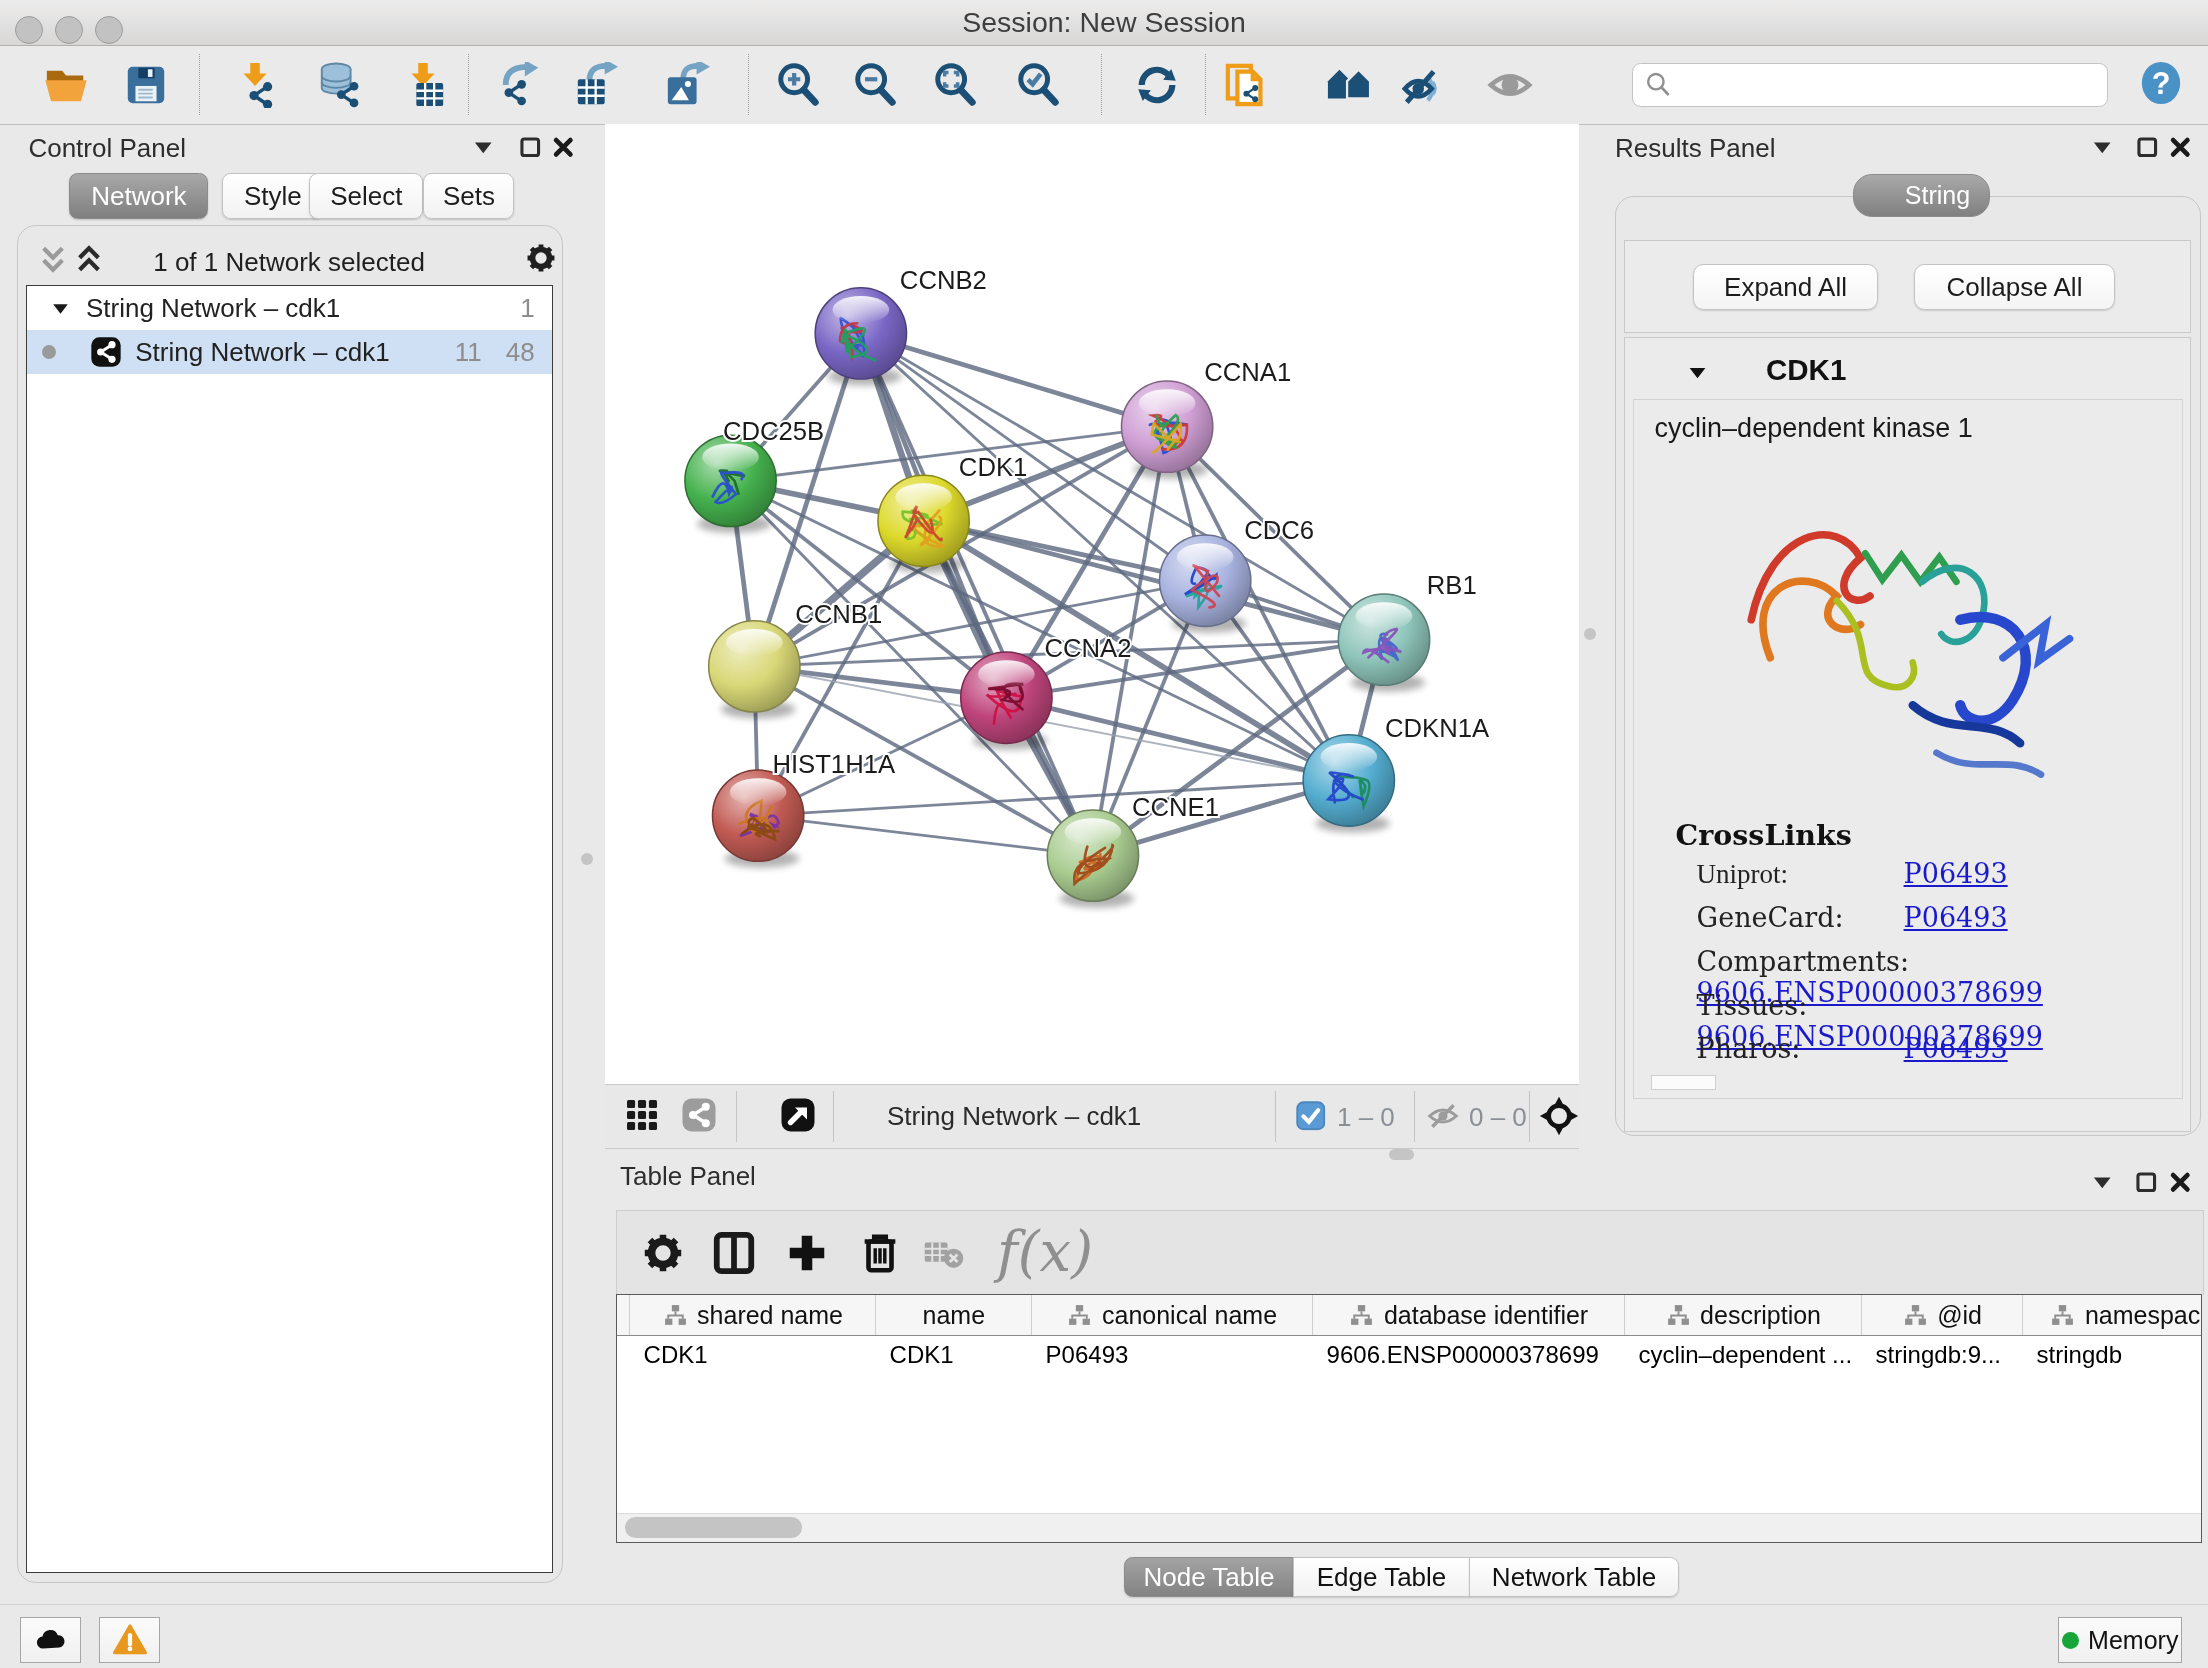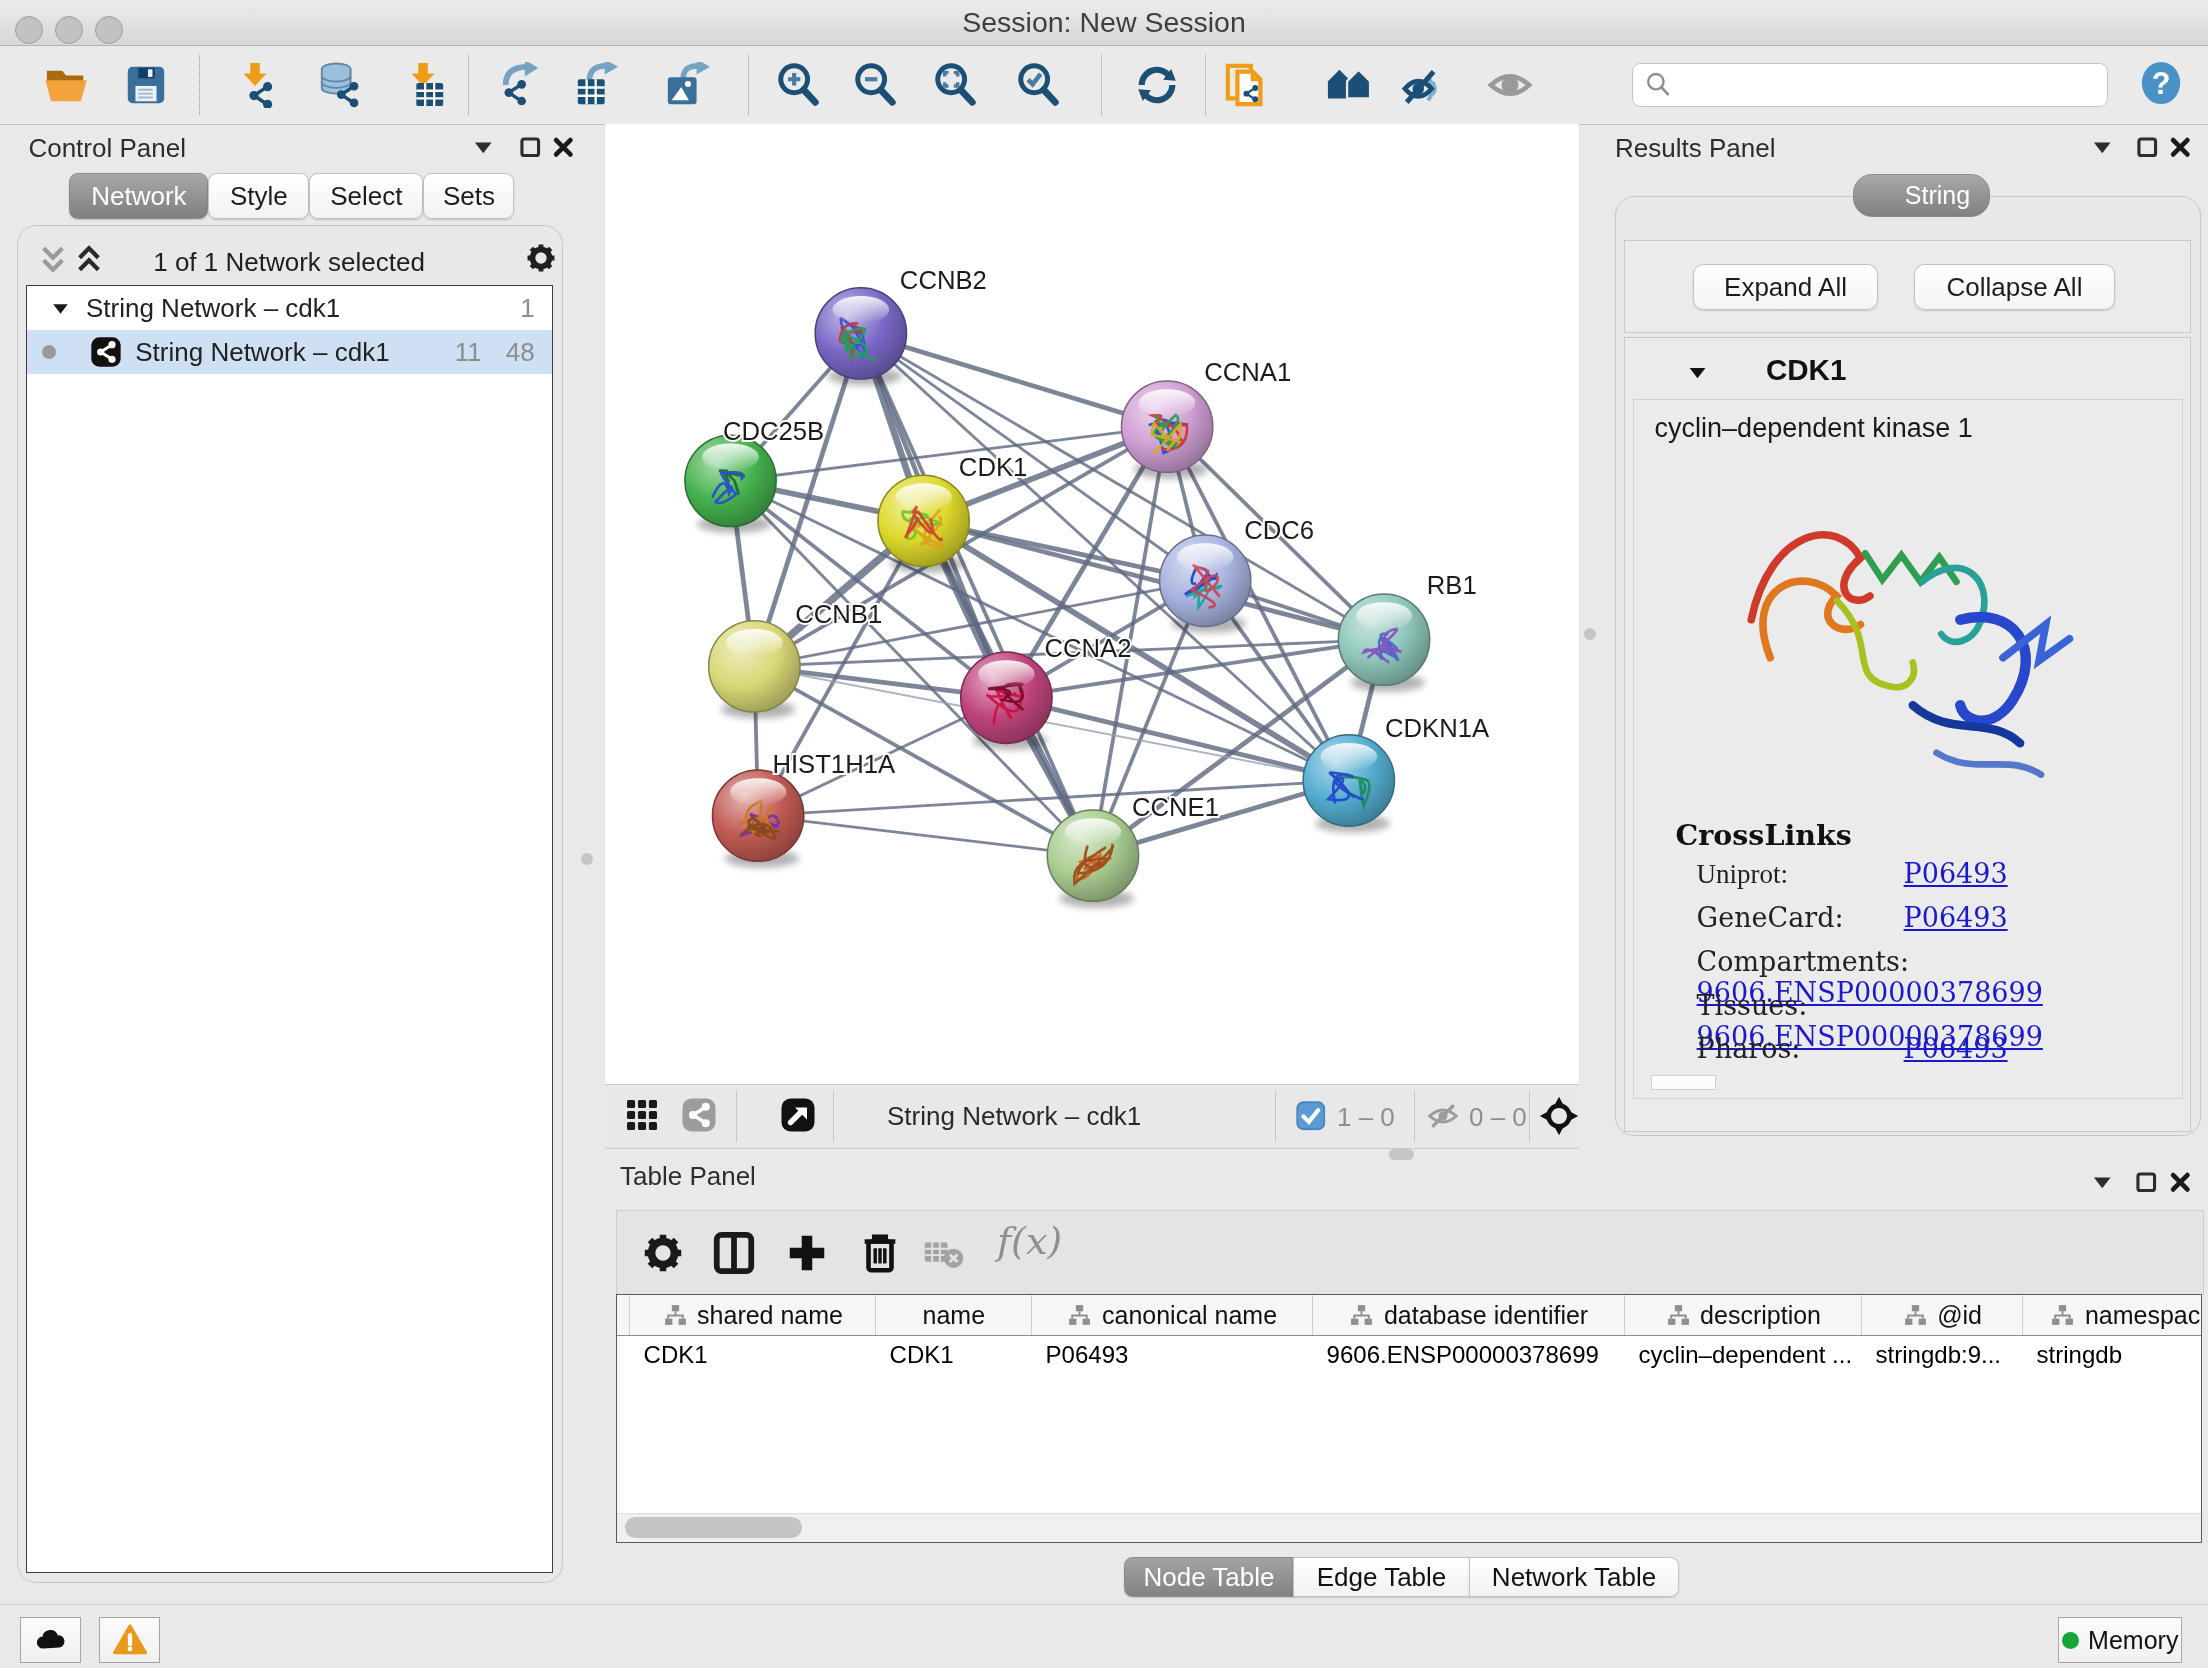--- a/index.html
+++ b/index.html
@@ -354,21 +354,21 @@
     <svg class="abs winbtn" style="left:505px;top:8.6px;color:#2d2d2d" viewBox="0 0 30 30" width="28.5" height="28.5">
         <use href="#i-box"></use>
       </svg>
     <svg class="abs winbtn" style="left:538px;top:8.6px;color:#1a1a1a" viewBox="0 0 30 30" width="28.5" height="28.5">
         <use href="#i-x"></use>
       </svg>
 
     <div class="abs tabbtn active" style="left:58px;top:49px;width:139px">
         <span>Network</span>
       </div>
-    <div class="abs tabbtn" style="left:197px;top:49px;width:101px">
+    <div class="abs tabbtn" style="left:211px;top:49px;width:101px">
         <span>Style</span>
       </div>
     <div class="abs tabbtn" style="left:298px;top:49px;width:114px">
         <span>Select</span>
       </div>
     <div class="abs tabbtn" style="left:412px;top:49px;width:91px">
         <span>Sets</span>
       </div>
 
     <div class="abs panelbox" style="left:5.7px;top:101px;width:544px;height:1356px">
@@ -734,21 +734,21 @@
       </svg>
     <svg class="tti" style="left:240px;color:#111" viewBox="0 0 48 48" width="46" height="46">
         <use href="#i-trash"></use>
       </svg>
     <svg class="tti" style="left:306px;width:42px;color:#a2a2a2" viewBox="0 0 24 24">
         <rect x="1" y="6" width="13" height="11" rx="1" fill="currentColor"></rect>
         <path d="M1 9.6 H14 M1 13.2 H14 M5.3 6 V17 M9.6 6 V17" stroke="#e4e4e4" stroke-width="1.1"></path>
         <circle cx="17.5" cy="15" r="5.5" fill="currentColor"></circle>
         <path d="M15.3 12.8 L19.7 17.2 M19.7 12.8 L15.3 17.2" stroke="#e4e4e4" stroke-width="1.6"></path>
       </svg>
-    <div class="abs" style="left:380px;top:7.6px;font-size:38px;color:#8f8f8f;font-style:italic;font-family:'DejaVu Serif',serif">f(x)</div>
+    <div class="abs" style="left:380px;top:7.6px;font-size:56px;color:#8f8f8f;font-style:italic;font-family:'DejaVu Serif',serif">f(x)</div>
   </div>
 
   <div class="abs dtable">
     <div class="thead" id="thead">
         <div class="th" style="width: 13.3px;"></div>
         <div class="th" style="width: 246px;">
           <svg width="25" height="25" viewBox="0 0 24 24" style="color:#8f8f8f">
             <use href="#i-tree"></use>
           </svg>
           <span>shared name</span>

